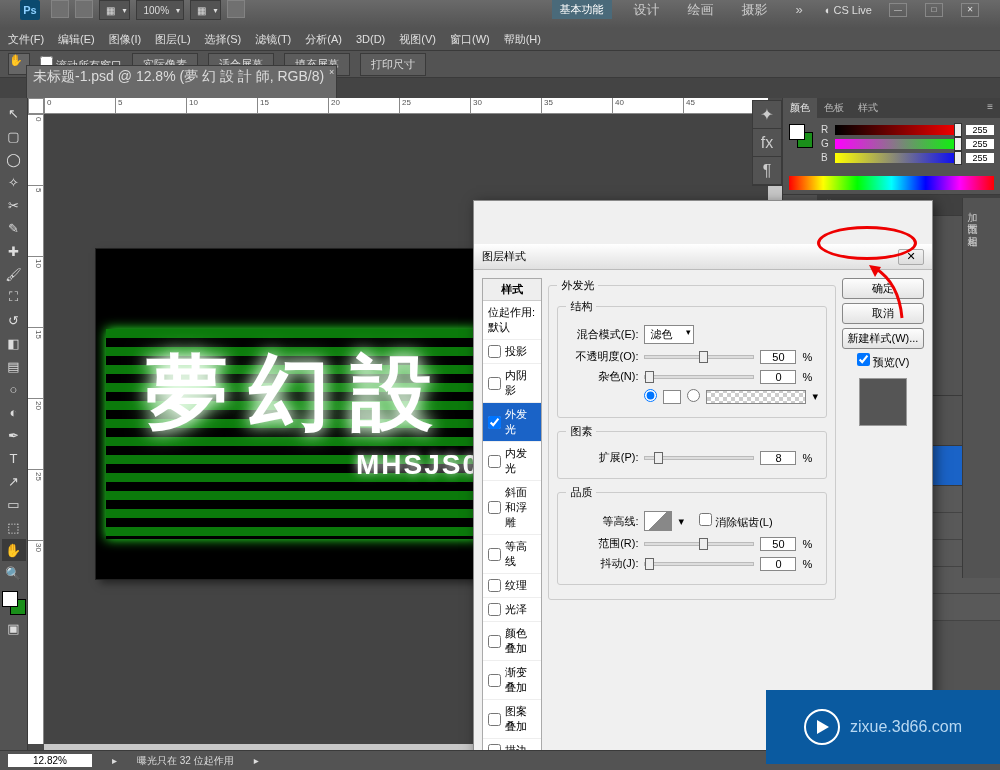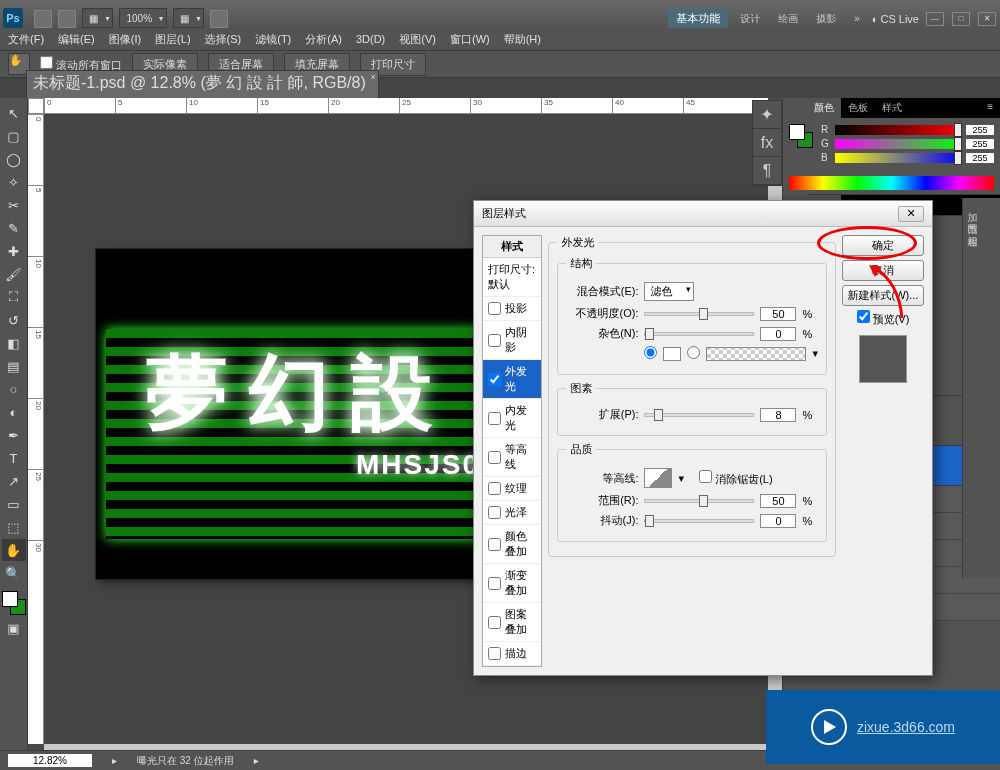--- a/index.html
+++ b/index.html
@@ -1,42 +1,42 @@
 <!DOCTYPE html>
 <html><head>
 <meta charset="utf-8">
 <style>
 * { margin:0; padding:0; box-sizing:border-box; font-family:"Microsoft YaHei", sans-serif; }
 body { background:#535353; width:1000px; height:770px; overflow:hidden; position:relative; }
 
 
-.app-header { height:28px; background:linear-gradient(#6a6a6a,#535353); display:flex; align-items:flex-end; padding:0 3px; font-size:11px; color:#ddd; }
+.app-header { height:28px; background:linear-gradient(#6a6a6a,#535353); display:flex; align-items:flex-start; padding:0 20px; font-size:11px; color:#ddd; }
 .ps-logo { width:20px; height:20px; background:#0b4a6f; color:#8cd0ff; display:flex; align-items:center; justify-content:center; font-weight:bold; font-size:11px; border-radius:2px; margin-right:8px; }
 .header-ico { width:18px; height:18px; margin:0 3px; background:#707070; border:1px solid #838383; }
 .header-sel { height:20px; background:#535353; border:1px solid #3a3a3a; padding:0 14px 0 6px; margin:0 3px; color:#ddd; font-size:10px; position:relative; display:inline-flex; align-items:center; }
 .header-sel::after { content:"▾"; position:absolute; right:3px; font-size:8px; }
-.header-right { margin-left:auto; display:flex; align-items:center; gap:6px; }
+.header-right { margin-left:auto; display:flex; align-items:center; gap:16px; }
 .btn-basic { background:#4a6a7a; padding:2px 8px; color:#fff; font-size:11px; }
-.header-link { color:#ccc; font-size:10px; padding:0 6px; }
+.header-link { color:#ccc; font-size:13px; padding:0 6px; }
 .cslive { color:#ddd; font-size:11px; }
 .cslive::before{content:"◐"; margin-right:2px;}
 .win-btn { width:18px; height:14px; border:1px solid #888; margin:0 1px; display:flex; align-items:center; justify-content:center; font-size:8px;}
 
 
 .menu-bar { height:22px; background:#535353; display:flex; align-items:center; padding:0 8px; }
 .menu-bar span { color:#e0e0e0; font-size:11px; margin-right:14px; }
 
 
 .options-bar { height:28px; background:#535353; border-top:1px solid #3a3a3a; border-bottom:1px solid #3a3a3a; display:flex; align-items:center; padding:0 8px; gap:10px; color:#ddd; font-size:11px; }
 .opt-btn { border:1px solid #3a3a3a; background:#5c5c5c; padding:3px 10px; font-size:11px; color:#ddd; }
 .hand-ico { width:22px; height:22px; border:1px solid #3a3a3a; background:#666; }
 
 
 .doc-tabs { height:20px; background:#444; display:flex; align-items:flex-end; padding-left:26px; }
-.doc-tab { background:#6a6a6a; color:#ddd; font-size:16px; padding:2px 12px 4px 6px; border:1px solid #3a3a3a; border-bottom:none; position:relative;}
+.doc-tab { background:#6a6a6a; color:#ddd; font-size:14px; padding:2px 12px 12px 6px; border:1px solid #3a3a3a; border-bottom:none; position:relative;}
 .doc-tab::after{content:"×"; position:absolute; right:2px; top:1px; font-size:9px;}
 
 
 .workspace { display:flex; height:660px; }
 
 
 .toolbox { width:28px; background:#535353; border-right:1px solid #3a3a3a; display:flex; flex-direction:column; padding-top:4px; }
 .tool { width:24px; height:22px; margin:0 auto 1px; display:flex; align-items:center; justify-content:center; color:#ddd; font-size:13px; }
 .tool.sel { background:#3a3a3a; }
 .color-swatches { margin-top:6px; position:relative; width:26px; height:26px; }
@@ -55,42 +55,42 @@
 .stripes { position:absolute; top:80px; left:10px; right:10px; bottom:40px; background:repeating-linear-gradient(#0b7a0b 0 9px, #000 9px 18px); filter:drop-shadow(0 0 6px #2aff2a);}
 .canvas-text { position:absolute; top:90px; left:50px; color:#fff; font-size:82px; font-weight:700; text-shadow:0 0 15px #fff, 0 0 25px #8fff8f; font-family:"SimHei",serif;}
 .canvas-sub { position:absolute; top:200px; left:260px; color:#fff; font-size:28px; font-weight:bold; letter-spacing:2px; text-shadow:0 0 10px #fff;}
 .scroll-h { position:absolute; bottom:0; left:16px; right:14px; height:14px; background:#c8c8c8; }
 .scroll-v { position:absolute; top:16px; right:0; bottom:14px; width:14px; background:#c8c8c8; }
 
 
 .panel-dock { width:218px; background:#535353; border-left:1px solid #3a3a3a; display:flex; flex-direction:column; font-size:10px; color:#ddd;}
 .dock-icons { position:absolute; right:218px; top:100px; width:30px; background:#535353; border:1px solid #3a3a3a; }
 .dock-icons div { height:28px; display:flex; align-items:center; justify-content:center; color:#ccc; border-bottom:1px solid #3a3a3a; }
-.panel-tabs { display:flex; background:#000000;margin-left:24px; }
+.panel-tabs { display:flex; background:#404040; }
 .panel-tabs span { padding:3px 7px; font-size:10px; color:#bbb; }
 .panel-tabs span.active { background:#535353; color:#eee; }
 .panel-menu { margin-left:auto; padding:3px 6px; color:#888; }
 .color-panel { padding:6px; display:flex; gap:6px; align-items:flex-start;}
 .color-sw { position:relative; width:26px; height:26px; }
 .color-sw .fg{width:16px;height:16px;background:#fff;border:1px solid #000;position:absolute;}
 .color-sw .bg{width:16px;height:16px;background:#1a8f1a;border:1px solid #000;position:absolute;top:8px;left:8px;}
 .sliders { flex:1; }
 .slider-row { display:flex; align-items:center; gap:4px; margin-bottom:3px; }
 .slider-row .lab{ width:10px; }
 .slider-track { flex:1; height:10px; position:relative; }
 .slider-track.r{background:linear-gradient(90deg,#000,#f00);}
 .slider-track.g{background:linear-gradient(90deg,#f0f,#0f0);}
 .slider-track.b{background:linear-gradient(90deg,#ff0,#00f);}
 .slider-thumb{position:absolute;right:0;top:-2px;width:8px;height:14px;background:#eee;border:1px solid #333;}
 .slider-val { width:28px; background:#fff; color:#000; font-size:9px; text-align:center; }
 .spectrum { height:14px; background:linear-gradient(90deg,#f00,#ff0,#0f0,#0ff,#00f,#f0f,#f00); margin:4px 6px; }
 
 
 .dialog { position:absolute; left:473px; top:200px; width:460px; background:#f0f0f0; border:1px solid #8a8a8a; box-shadow:3px 3px 12px rgba(0,0,0,.5); font-size:11px; color:#000; }
-.dialog-title { height:26px; background:linear-gradient(#fff,#e0e0e0); display:flex; align-items:center; padding:0 8px; border-bottom:1px solid #bbb; }
+.dialog-title { height:26px; background:linear-gradient(#fff,#e0e0e0); display:flex; align-items:center; padding:0 8px; border-bottom:1px solid #bbb;margin-top:43px; }
 .dialog-close { margin-left:auto; width:26px; height:16px; border:1px solid #aaa; background:linear-gradient(#f3f3f3,#ddd); display:flex; align-items:center; justify-content:center; font-size:11px; border-radius:2px;}
 .dialog-body { display:flex; padding:8px; gap:6px; }
 .style-list { width:96px; border:1px solid #aaa; background:#fff; }
 .style-list .hdr { background:#eee; text-align:center; padding:3px; border-bottom:1px solid #ccc; font-weight:bold;}
 .style-item { padding:4px 5px; border-bottom:1px solid #eee; display:flex; align-items:center; gap:4px; }
 .style-item.sel{ background:#1a63c7; color:#fff; }
 .style-item input{margin:0;}
 .settings-col { flex:1; }
 fieldset { border:1px solid #ccc; border-radius:3px; padding:6px 8px 8px; margin-bottom:6px; }
 legend { padding:0 4px; }
@@ -117,21 +117,21 @@
 .layer-thumb{width:28px;height:22px;background:#000;border:1px solid #888;background-image:repeating-linear-gradient(#0b7a0b 0 2px,#000 2px 4px);}
 
 
 .status-bar { position:absolute; bottom:0; left:0; right:0; height:20px; background:#535353; border-top:1px solid #3a3a3a; display:flex; align-items:center; padding:0 8px; font-size:10px; color:#ddd; gap:20px;}
 .status-bar .pct{background:#fff;color:#000;padding:1px 25px;}
 
 
 .watermark { position:absolute; right:0; bottom:6px; width:234px; height:74px; background:#0a5aa0; display:flex; align-items:center; justify-content:center; gap:10px; color:#fff; font-size:26px; font-weight:500;}
 .wm-play{width:36px;height:36px;border:2px solid #fff;border-radius:50%;display:flex;align-items:center;justify-content:center;}
 .wm-play::before{content:"";border-left:12px solid #fff;border-top:7px solid transparent;border-bottom:7px solid transparent;margin-left:3px;}
-.wm-sub{font-size:14px;color:#b8d8f2;text-decoration:underline;}
+.wm-sub{font-size:16px;color:#b8d8f2;}
 
 .extra-right { position:absolute; right:0; top:198px; width:38px; height:380px; background:#535353; border-left:1px solid #3a3a3a; }
 .extra-right .tab{writing-mode:vertical-rl; font-size:10px; color:#ccc; padding:6px 2px; display:block; }
 .pct-box{width:42px; background:#fff;color:#000;text-align:center;font-size:9px;}
 .opt-elem{display:flex;align-items:center;gap:4px; margin:3px 0;}
 
 .mid-panel{padding:6px; font-size:10px; border-top:1px solid #3a3a3a;}
 </style>
 </head>
 <body>
@@ -353,37 +353,41 @@
 </div>
 
 <div class="dialog">
   <div class="dialog-title">
     <span>图层样式</span>
     <span class="dialog-close">✕</span>
   </div>
   <div class="dialog-body">
     <div class="style-list">
       <div class="hdr">样式</div>
-      <div class="style-item">打印尺寸:默认</div>
+      <div class="style-item">位起作用:默认</div>
       <div id="style-items">
           <div class="style-item">
             <input type="checkbox" style=""> 
             <span>投影</span>
           </div>
           <div class="style-item">
             <input type="checkbox" style=""> 
             <span>内阴影</span>
           </div>
           <div class="style-item sel">
             <input type="checkbox" checked="" style=""> 
             <span>外发光</span>
           </div>
           <div class="style-item">
             <input type="checkbox" style=""> 
             <span>内发光</span>
+          </div>
+          <div class="style-item">
+            <input type="checkbox" style=""> 
+            <span>斜面和浮雕</span>
           </div>
           <div class="style-item">
             <input type="checkbox" style=""> 
             <span>等高线</span>
           </div>
           <div class="style-item">
             <input type="checkbox" style=""> 
             <span>纹理</span>
           </div>
           <div class="style-item">

